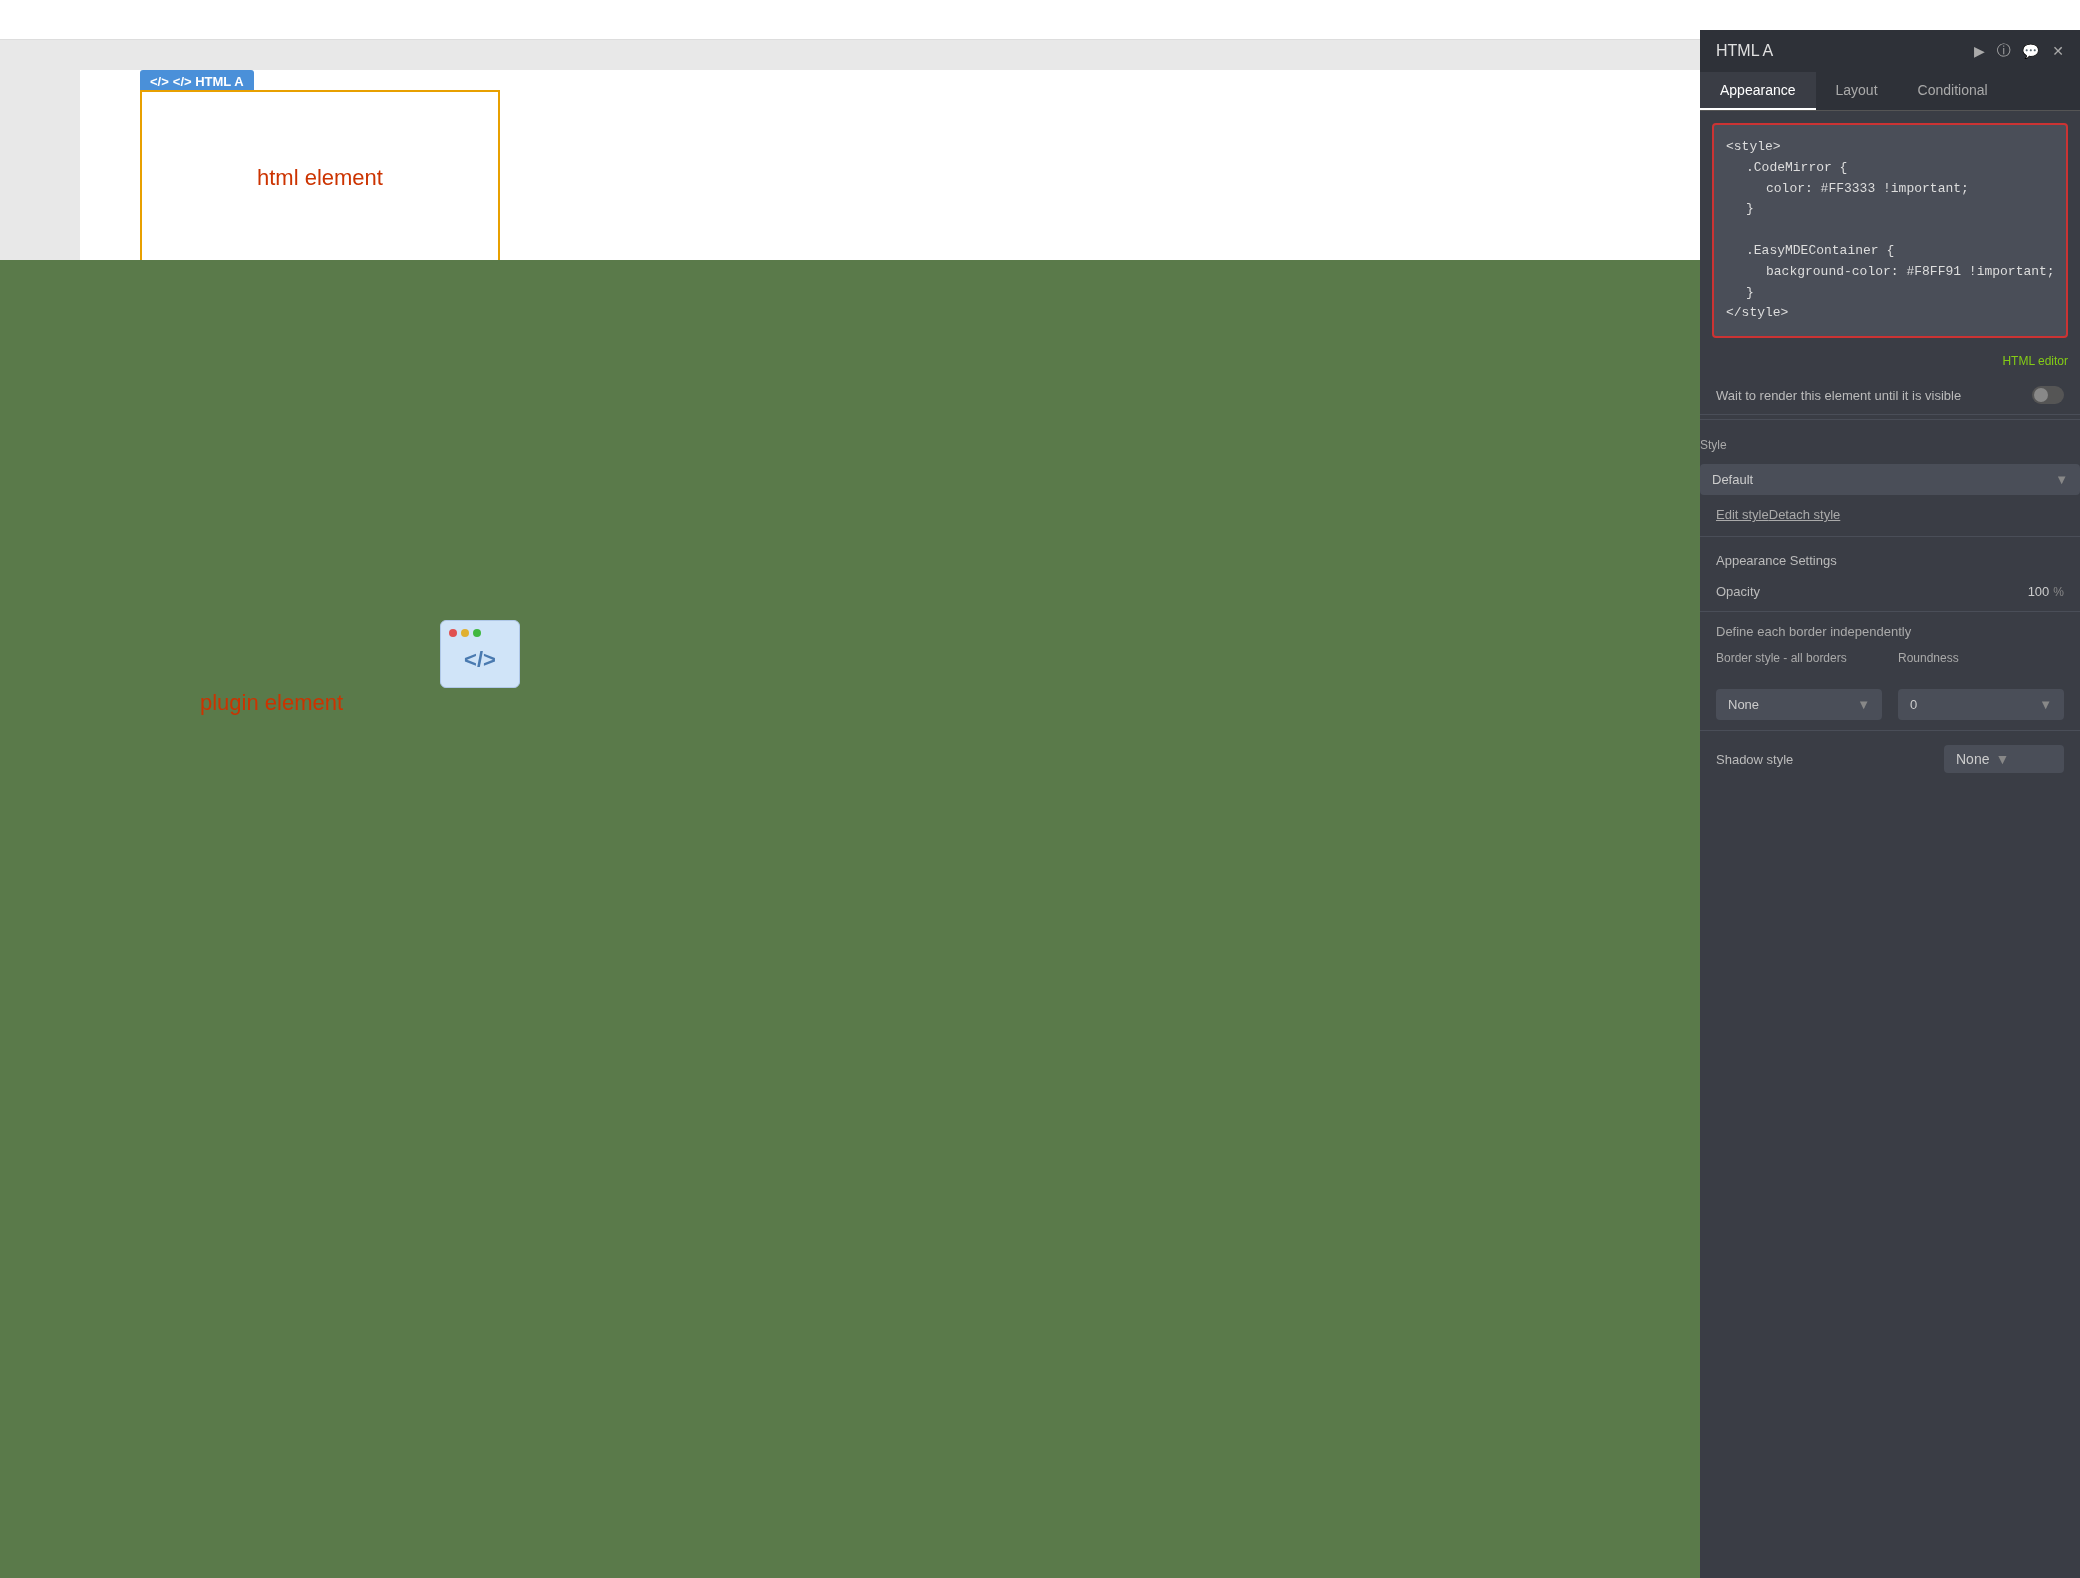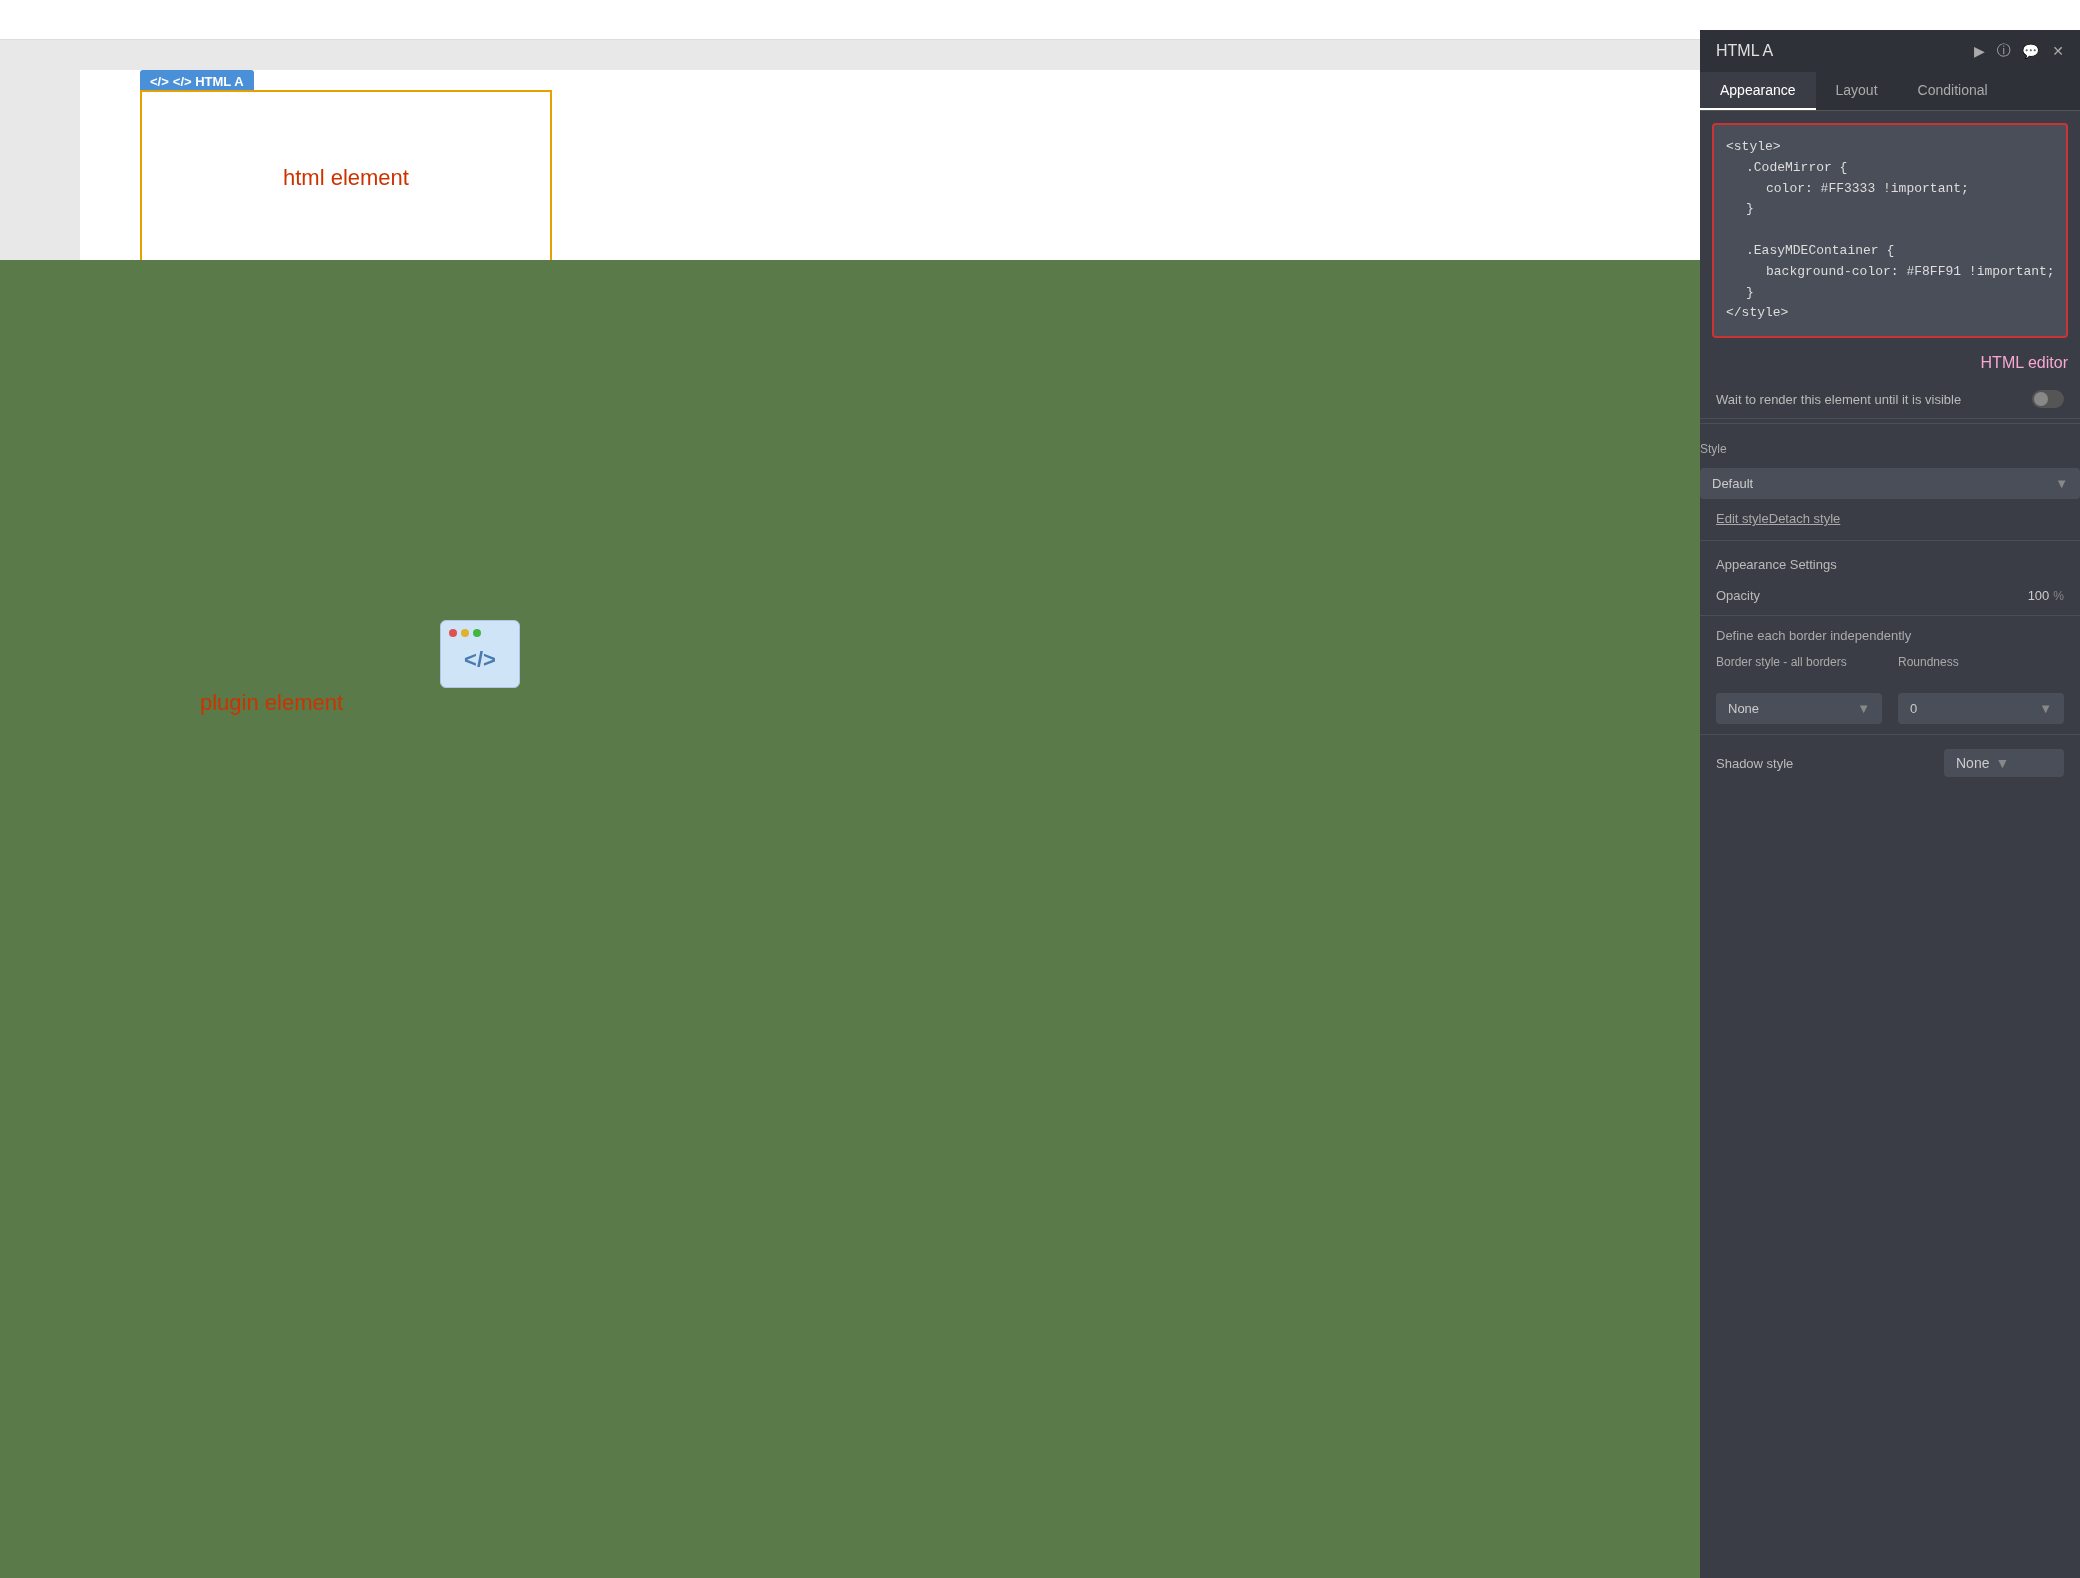--- a/index.html
+++ b/index.html
@@ -59,21 +59,21 @@
       display: flex;
       align-items: center;
       gap: 4px;
     }
 
     
     .html-element-box {
       position: absolute;
       top: 20px;
       left: 60px;
-      width: 412px;
+      width: 360px;
       height: 175px;
       border: 2px solid #e8a000;
       background: #fff;
       display: flex;
       align-items: center;
       justify-content: center;
     }
 
     .html-element-text {
       color: #cc3300;
@@ -218,22 +218,22 @@
       white-space: pre;
     }
 
     .code-indent-1 { margin-left: 20px; }
     .code-indent-2 { margin-left: 40px; }
 
     
     .html-editor-label {
       text-align: right;
       padding: 4px 12px 8px;
-      color: #f9a8d4;
-      font-size: 16px;
+      color: #84cc16;
+      font-size: 12px;
     }
 
     
     .toggle-row {
       display: flex;
       align-items: center;
       justify-content: space-between;
       padding: 10px 16px;
       border-bottom: 1px solid #4a4e58;
     }

